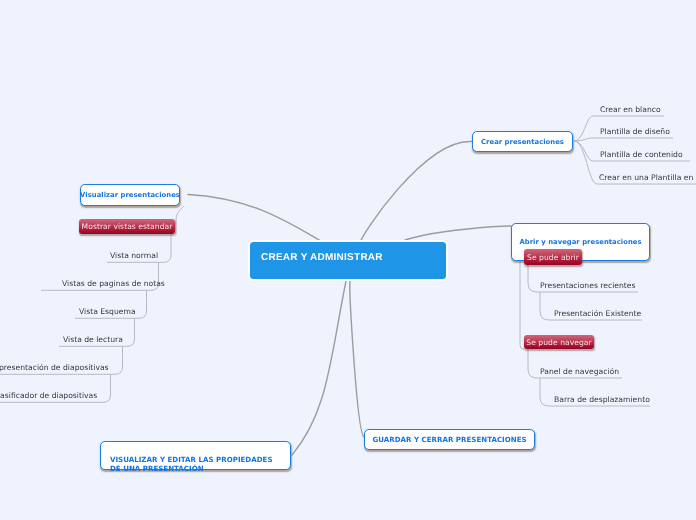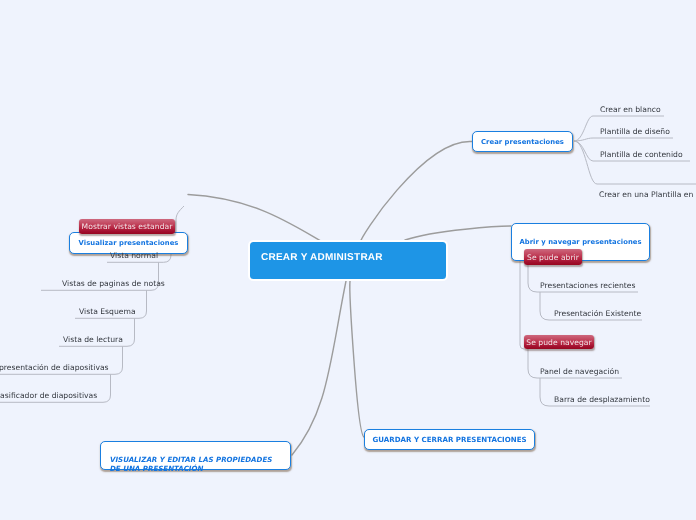--- a/index.html
+++ b/index.html
@@ -14,21 +14,21 @@
   .central{background:#1e95e6;color:#ffffff;font-weight:bold;font-size:10px;
     white-space:nowrap;letter-spacing:.25px;border-radius:3.5px;line-height:11px;
     box-shadow:0 0 0 2px #ffffff;padding:10px 11px 0 11px;}
 
   .bluebox{background:#ffffff;border:1.7px solid #1a7fe0;border-radius:5px;color:#1374e0;
     font-family:"DejaVu Sans",sans-serif;
     font-weight:bold;font-size:6.8px;letter-spacing:.05px;white-space:nowrap;
     display:flex;align-items:center;justify-content:center;text-align:center;
     box-shadow:0.5px 1.2px 1.4px rgba(120,95,70,.55);}
   .bluebox.caps{font-size:7.05px;letter-spacing:.02px;}
-  .bluebox.multi{line-height:9.2px;justify-content:flex-start;padding-left:9px;text-align:left;padding-top:17px;font-style:italic;}
+  .bluebox.multi{line-height:9.2px;justify-content:flex-start;padding-left:9px;text-align:left;padding-top:17px;}
 
   .redbox{border-radius:3px;color:#f2e4e8;font-family:"DejaVu Sans",sans-serif;
     font-size:7.6px;letter-spacing:.05px;white-space:nowrap;
     background:linear-gradient(to bottom,#cd687e 0%,#c44a62 28%,#b72743 58%,#a3102f 82%,#97061f 100%);
     display:flex;align-items:center;justify-content:center;
     box-shadow:0.6px 1.3px 1.5px rgba(90,65,55,.45);}
 
   .leaf{position:absolute;color:#34383f;font-family:"DejaVu Sans",sans-serif;font-size:7.65px;white-space:nowrap;line-height:10px;text-align:right;}
 </style>
 </head>
@@ -73,21 +73,21 @@
   </div>
 
   <div class="node bluebox" style="left:472px;top:131px;width:101px;height:21px;">
     <span>Crear presentaciones</span>
   </div>
 
   <div class="node bluebox" style="left:511px;top:223px;width:139px;height:38px;">
     <span>Abrir y navegar presentaciones</span>
   </div>
 
-  <div class="node bluebox" style="left:69px;top:184px;width:119px;height:22px;margin-top:48px;">
+  <div class="node bluebox" style="left:80px;top:184px;width:100px;height:22px;">
     <span>Visualizar presentaciones</span>
   </div>
 
   <div class="node bluebox caps" style="left:364px;top:429px;width:171px;height:21px;">
     <span>GUARDAR Y CERRAR PRESENTACIONES</span>
   </div>
 
   <div class="node bluebox multi caps" style="left:100px;top:441px;width:191px;height:29px;">
     <div>
       <div>VISUALIZAR Y EDITAR LAS PROPIEDADES</div>
@@ -104,21 +104,21 @@
   <div class="node redbox" style="left:524px;top:335px;width:70px;height:14px;">
     <span>Se pude navegar</span>
   </div>
 
   <div class="leaf" style="left:600px;top:105px;">
     <span>Crear en blanco</span></div>
   <div class="leaf" style="left:600px;top:127px;">
     <span>Plantilla de diseño</span></div>
   <div class="leaf" style="left:600px;top:150px;">
     <span>Plantilla de contenido</span></div>
-  <div class="leaf" style="left:599px;top:190px;">
+  <div class="leaf" style="left:599px;top:173px;">
     <span>Crear en una Plantilla en</span></div>
 
   <div class="leaf" style="left:540px;top:281px;">
     <span>Presentaciones recientes</span></div>
   <div class="leaf" style="left:554px;top:309px;">
     <span>Presentación Existente</span></div>
   <div class="leaf" style="left:540px;top:367px;">
     <span>Panel de navegación</span></div>
   <div class="leaf" style="left:554px;top:395px;">
     <span>Barra de desplazamiento</span></div>

